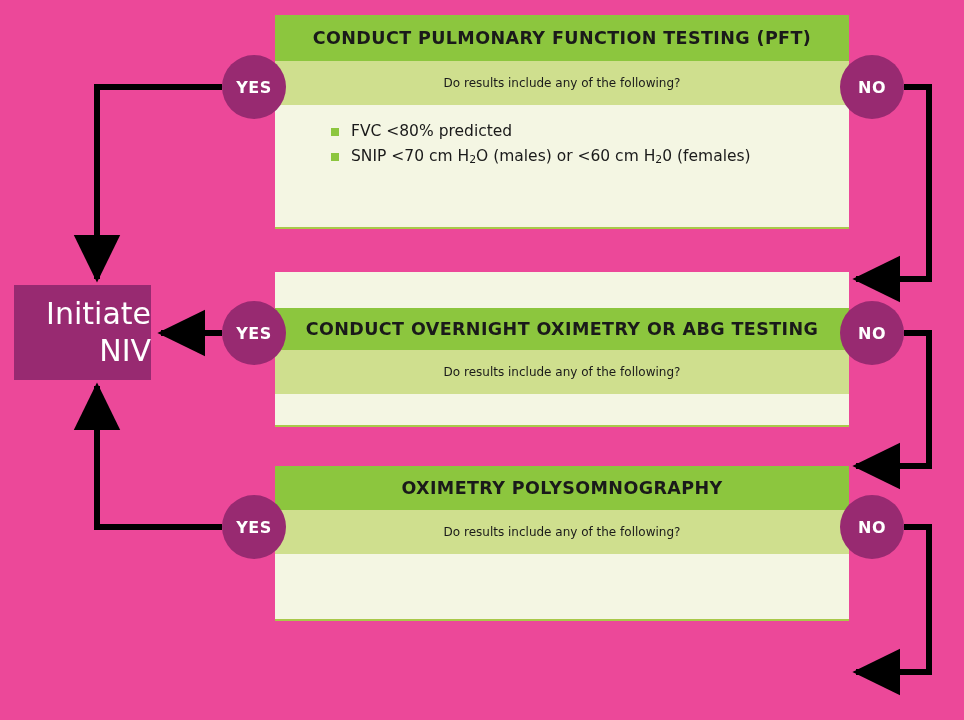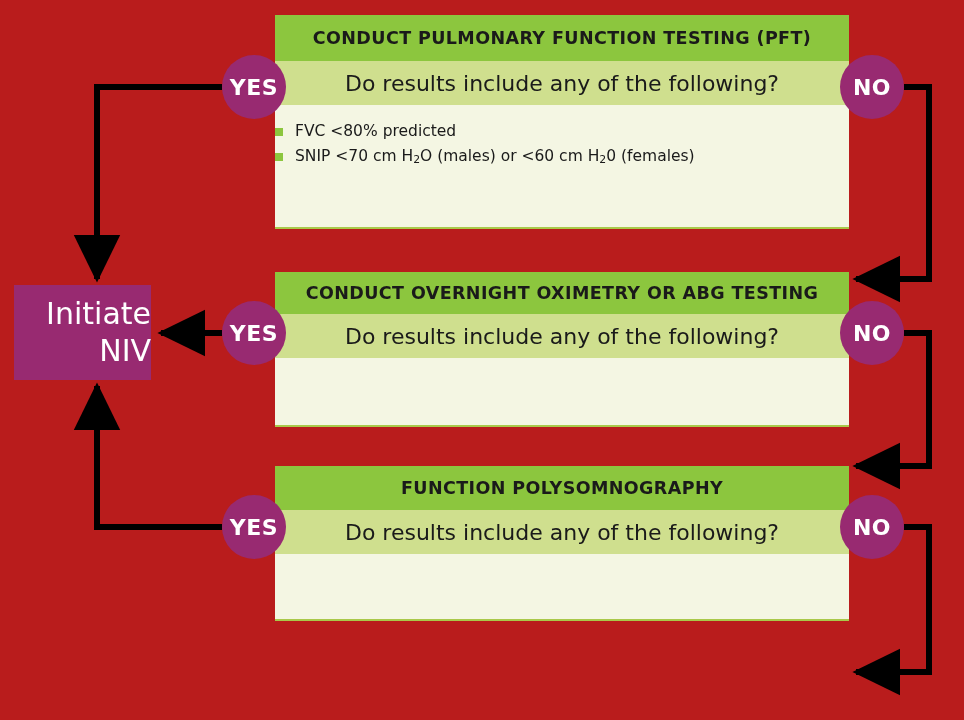--- a/index.html
+++ b/index.html
@@ -1,73 +1,73 @@
 <!DOCTYPE html>
 <html><head>
 <meta charset="utf-8">
 <style>
   html,body{margin:0;padding:0;background:#ffffff;}
   body{
     font-family:"DejaVu Sans","Liberation Sans",sans-serif;
     width:964px;height:720px;overflow:hidden;
   }
-  #stage{position:relative;width:964px;height:720px;background:#b91c1c;}
+  #stage{position:relative;width:964px;height:720px;background:#ec4899;}
 
   
   .dbox{position:absolute;left:275px;width:574px;box-sizing:border-box;
         background:#f4f6e3;border-bottom:2px solid #a9c94a;}
   .dbox .hdr{
      background:#8cc63e;color:#1a1a1a;text-align:center;
      font-weight:bold;letter-spacing:.4px;font-size:17.5px;
      display:flex;align-items:center;justify-content:center;
   }
   .dbox .qst{
      background:#cfdf8e;color:#1a1a1a;text-align:right;
-     font-size:22px;display:flex;align-items:center;justify-content:center;
+     font-size:12px;display:flex;align-items:center;justify-content:center;
   }
   .dbox .body{padding:14px 0 6px 0;}
   .dbox ul{list-style:none;margin:0;padding:0;}
   .dbox li{
      position:relative;font-size:15.5px;color:#1a1a1a;line-height:1.62;
      padding-left:20px;margin:0;white-space:nowrap;
   }
   .dbox li::before{
      content:"";position:absolute;left:0;top:9px;
      width:8px;height:8px;background:#8cc63e;
   }
   .dbox li sub{font-size:70%;vertical-align:-.22em;}
 
   
   #box1{top:15px;height:214px;}
   #box1 .hdr{height:46px;}
   #box1 .qst{height:44px;}
-  #box1 .body{}
+  #box1 .body{padding-left:56px;}
 
   #box2{top:272px;height:155px;}
-  #box2 .hdr{height:42px;}
+  #box2 .hdr{height:42px;margin-top:36px;}
   #box2 .qst{height:44px;}
   #box2 .body{padding-left:108px;}
 
   #box3{top:466px;height:155px;}
   #box3 .hdr{height:44px;}
   #box3 .qst{height:44px;}
   #box3 .body{padding-left:56px;}
 
   
   .purple{position:absolute;background:#982a71;color:#ffffff;box-sizing:border-box;}
   #niv{left:14px;top:285px;width:137px;height:95px;
        display:flex;flex-direction:column;align-items:flex-end;justify-content:center;
        font-size:30px;line-height:1.22;}
   #repeat{left:275px;top:648px;width:574px;height:48px;
        display:flex;align-items:center;justify-content:center;
        font-size:19px;font-weight:bold;}
 
   
   .badge{position:absolute;width:64px;height:64px;border-radius:50%;
-         background:#982a71;color:#ffffff;font-weight:bold;font-size:22px;
+         background:#982a71;color:#ffffff;font-weight:bold;font-size:16px;
          display:flex;align-items:center;justify-content:center;letter-spacing:.5px;}
   #yes1{left:222px;top:55px;}
   #no1 {left:840px;top:55px;}
   #yes2{left:222px;top:301px;}
   #no2 {left:840px;top:301px;}
   #yes3{left:222px;top:495px;}
   #no3 {left:840px;top:495px;}
 
   
   #wires{position:absolute;left:0;top:0;width:964px;height:720px;pointer-events:none;}
@@ -109,21 +109,21 @@
       </ul>
     </div>
   </div>
 
   <div class="dbox" id="box2">
     <div class="hdr">CONDUCT OVERNIGHT OXIMETRY OR ABG TESTING</div>
     <div class="qst">Do results include any of the following?</div>
   </div>
 
   <div class="dbox" id="box3">
-    <div class="hdr">FUNCTION POLYSOMNOGRAPHY</div>
+    <div class="hdr">OXIMETRY POLYSOMNOGRAPHY</div>
     <div class="qst">Do results include any of the following?</div>
     <div class="body">
       <ul>
       </ul>
     </div>
   </div>
 
   <div class="purple" id="niv">
     <span>Initiate</span>
     <span>NIV</span>

